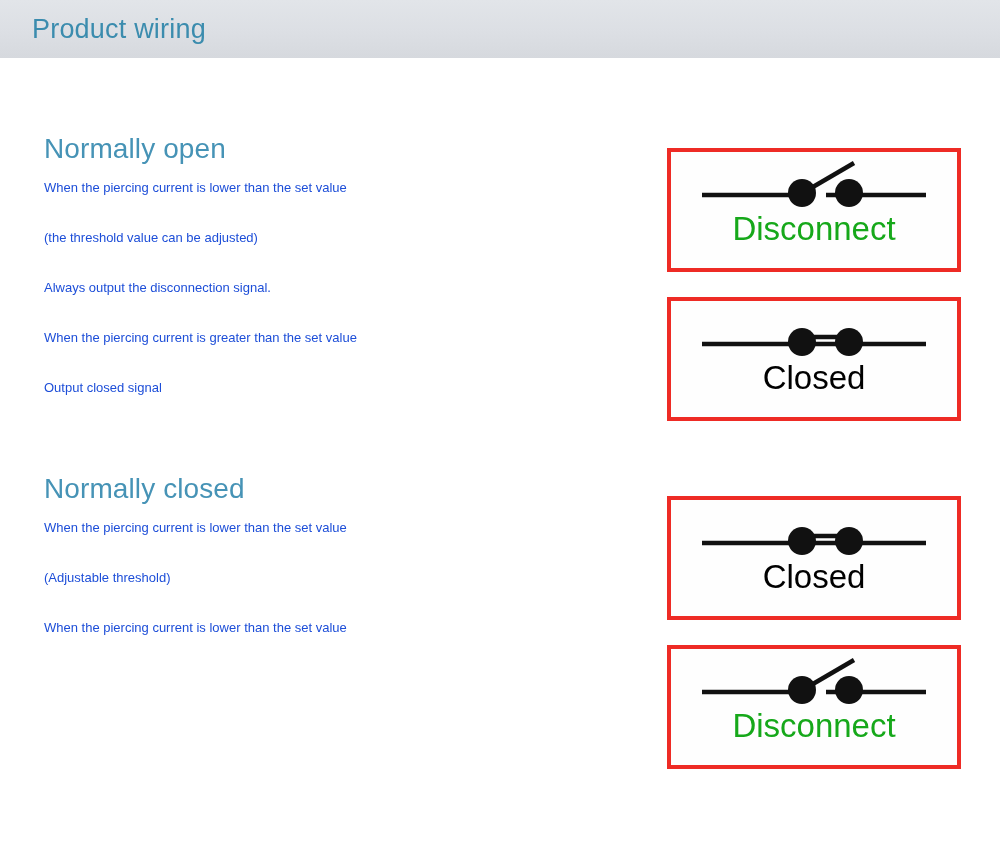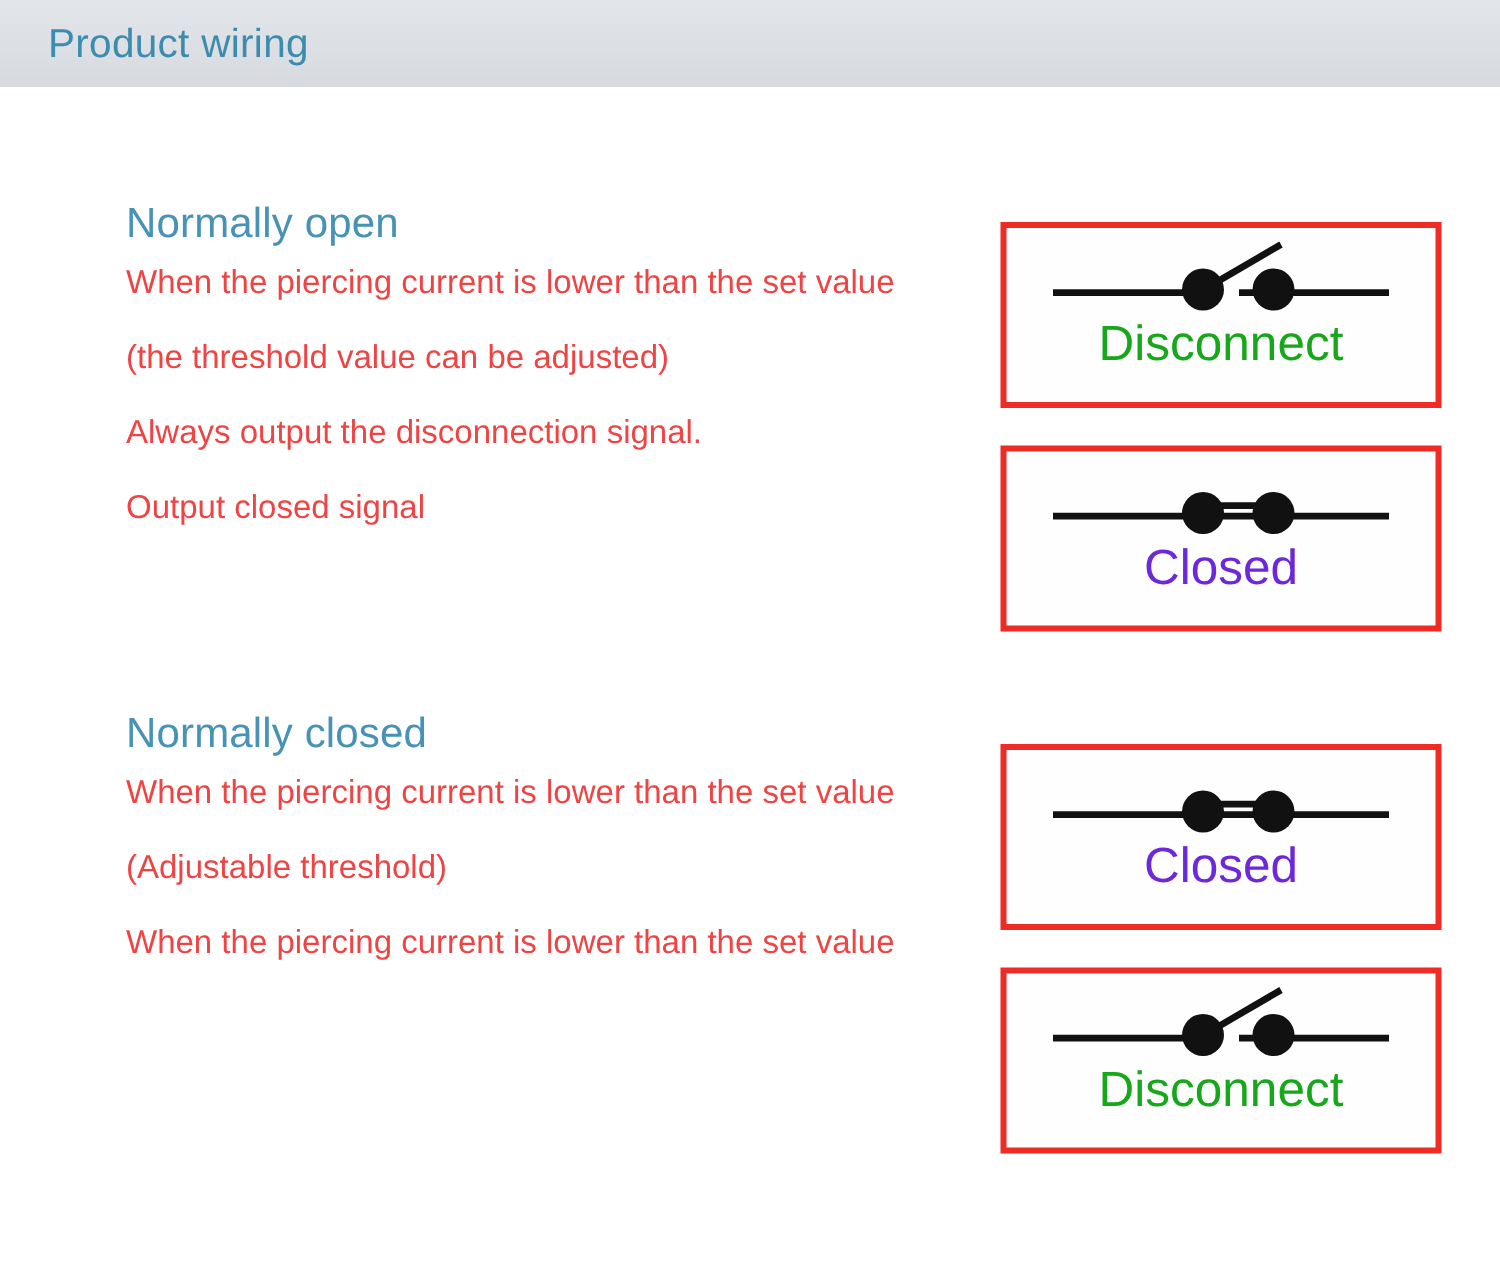--- a/index.html
+++ b/index.html
@@ -50,42 +50,41 @@
     position: absolute;
     left: 0;
     top: 0;
     width: 665px;
     height: 788px;
   }
   .section {
     position: absolute;
     left: 0;
     width: 665px;
-    margin-left: 40px;
   }
   .section-open   { top: 74px; }
   .section-closed { top: 414px; }
 
   .section-heading {
     font-size: 28px;
     line-height: 34px;
     color: #4693b6;
     margin: 0 0 9px 44px;
     letter-spacing: 0.1px;
     white-space: nowrap;
   }
   .section-lines {
     margin: 0;
     padding: 0;
     list-style: none;
   }
   .text-line {
-    font-size: 22px;
+    font-size: 13px;
     line-height: 26px;
-    color: #ef4444;
+    color: #1d4ed8;
     margin: 0 0 24px 44px;
     white-space: nowrap;
   }
   .text-line:last-child { margin-bottom: 0; }
 
   
   .diagram-column {
     position: absolute;
     left: 667px;
     top: 0;
@@ -119,39 +118,40 @@
     position: absolute;
     left: 0;
     right: 0;
     top: 56px;
     text-align: center;
     font-size: 33px;
     line-height: 42px;
     white-space: nowrap;
   }
   .status-disconnect { color: #16a81a; }
-  .status-closed     { color: #6d28d9; text-align: center; }
+  .status-closed     { color: #000000; text-align: center; }
 </style>
 </head>
 <body>
 
 <div class="header-bar">
   <div class="header-title">Product wiring</div>
 </div>
 
 <div class="content">
 
   <div class="text-column">
 
     <div class="section section-open">
       <div class="section-heading">Normally open</div>
       <ul class="section-lines">
         <li class="text-line">When the piercing current is lower than the set value</li>
         <li class="text-line">(the threshold value can be adjusted)</li>
         <li class="text-line">Always output the disconnection signal.</li>
+        <li class="text-line">When the piercing current is greater than the set value</li>
         <li class="text-line">Output closed signal</li>
       </ul>
     </div>
 
     <div class="section section-closed">
       <div class="section-heading">Normally closed</div>
       <ul class="section-lines">
         <li class="text-line">When the piercing current is lower than the set value</li>
         <li class="text-line">(Adjustable threshold)</li>
         <li class="text-line">When the piercing current is lower than the set value</li>

